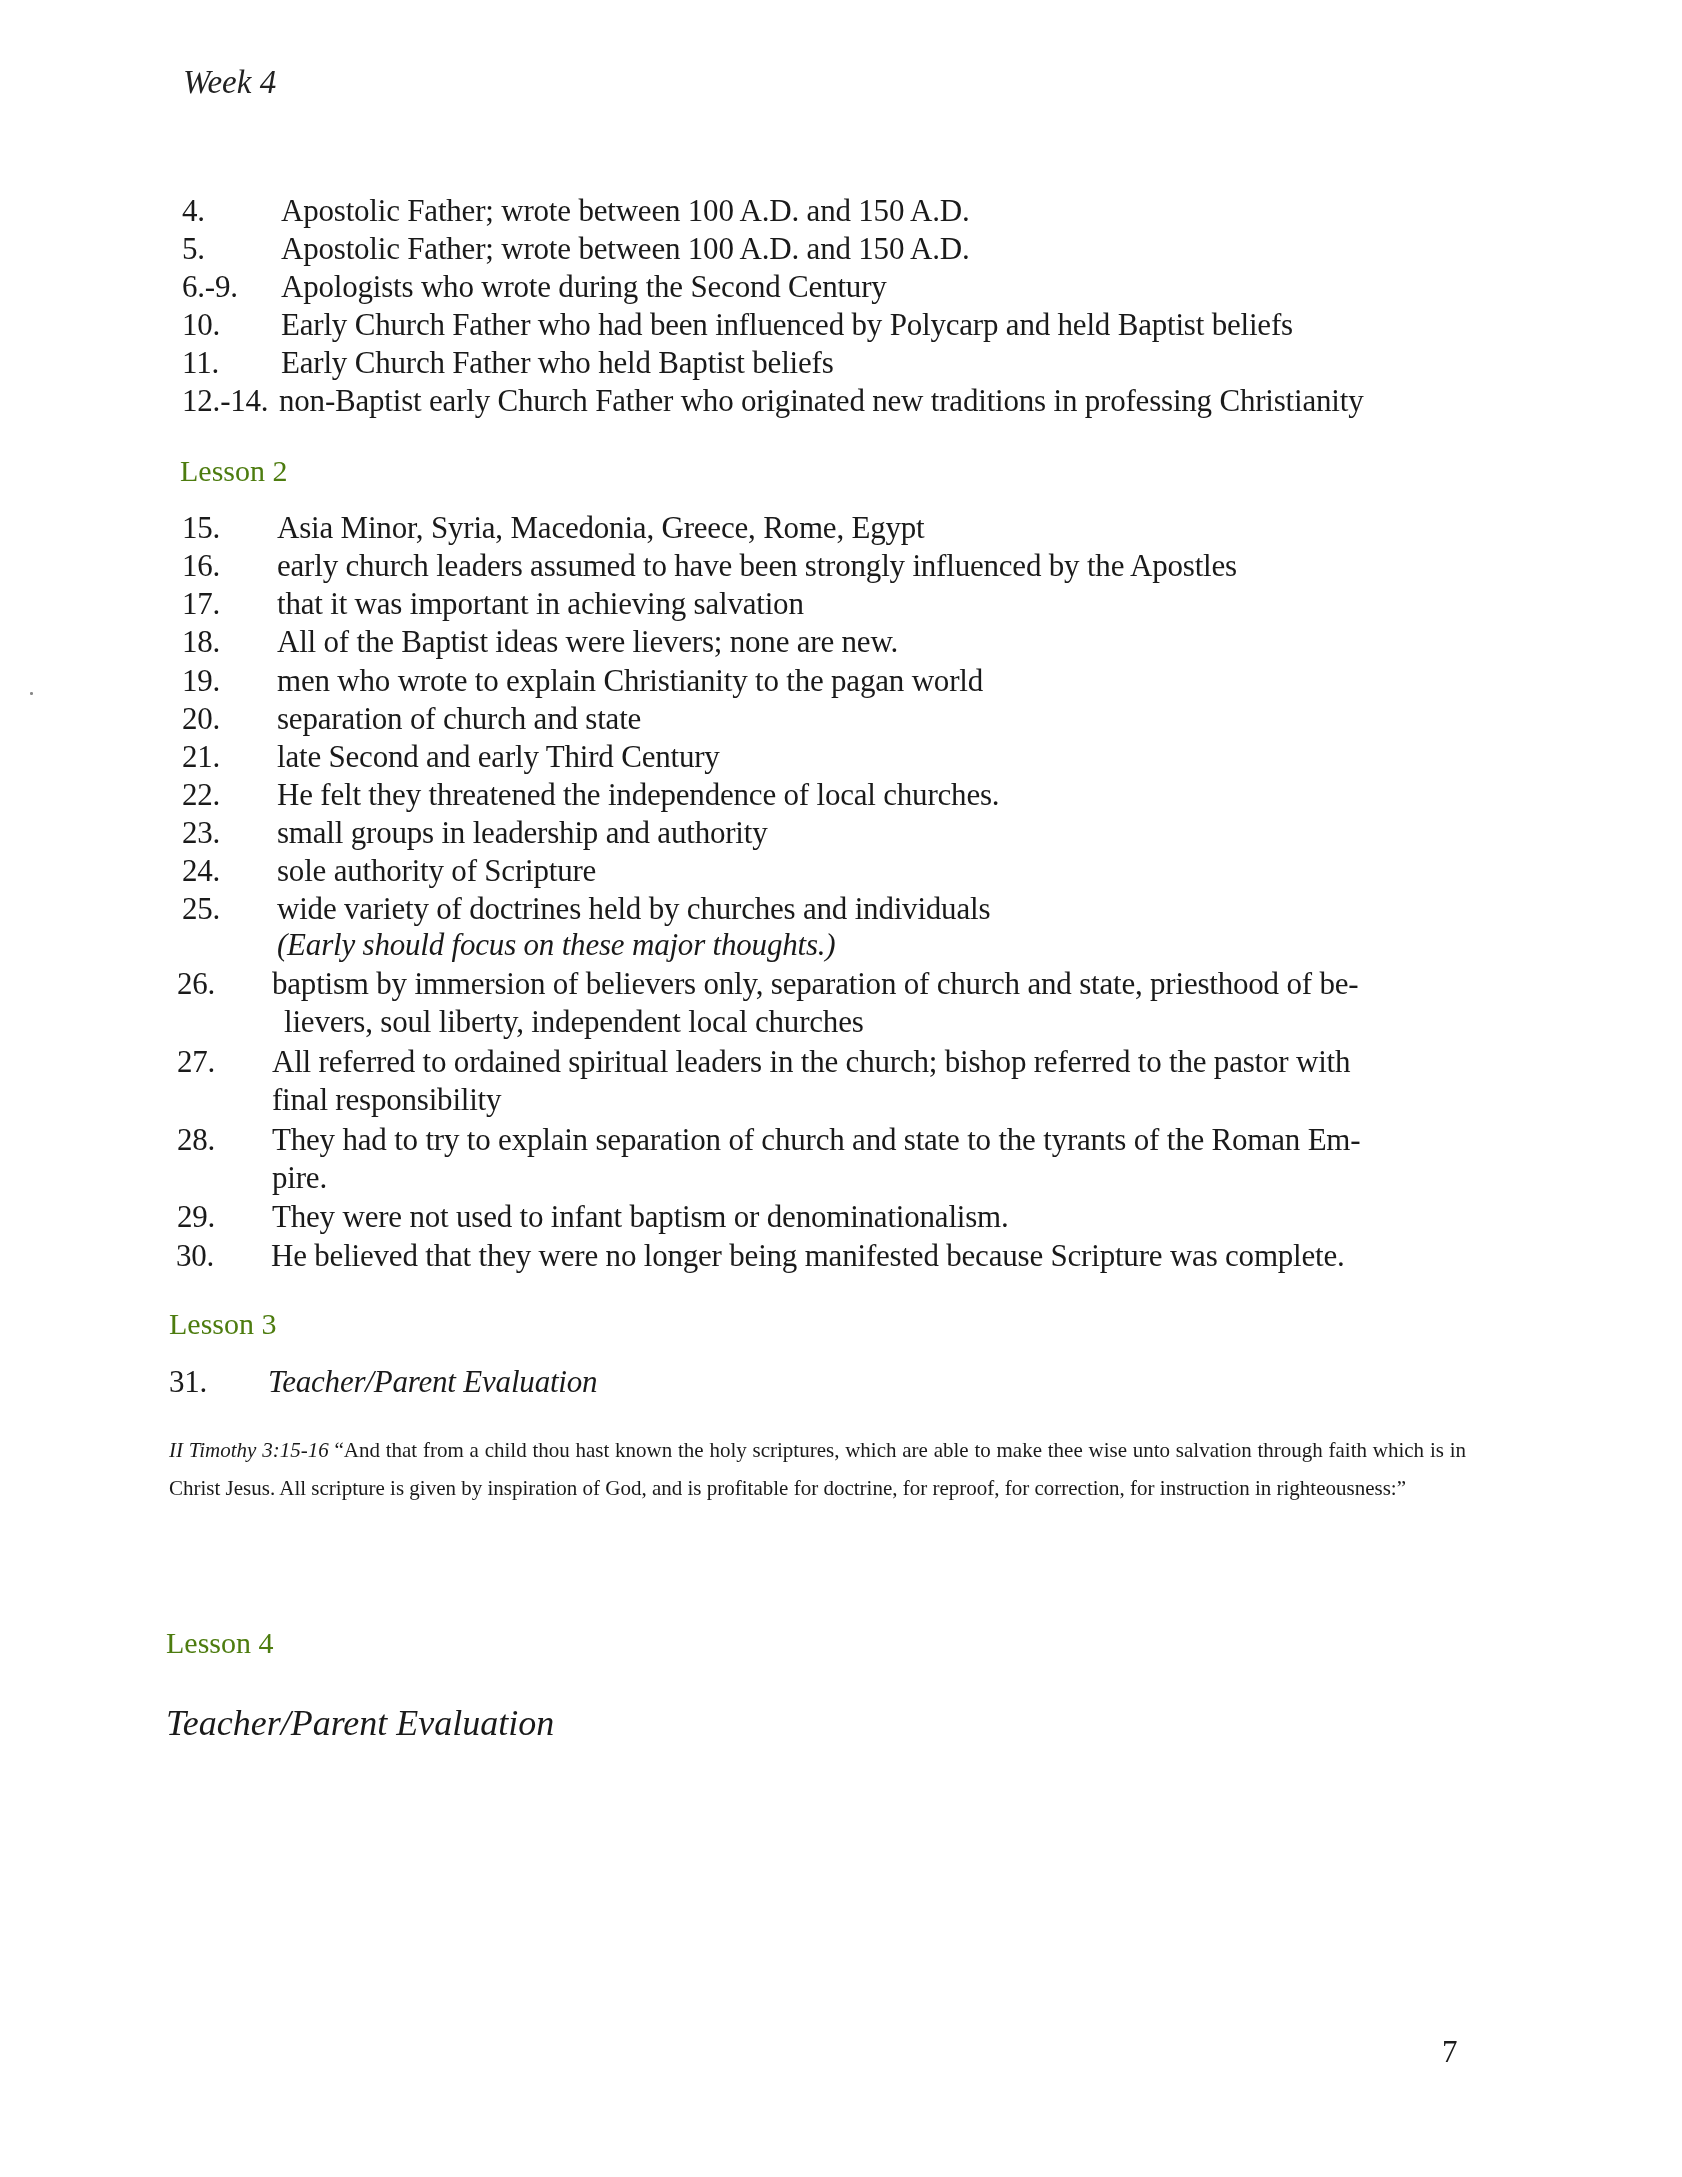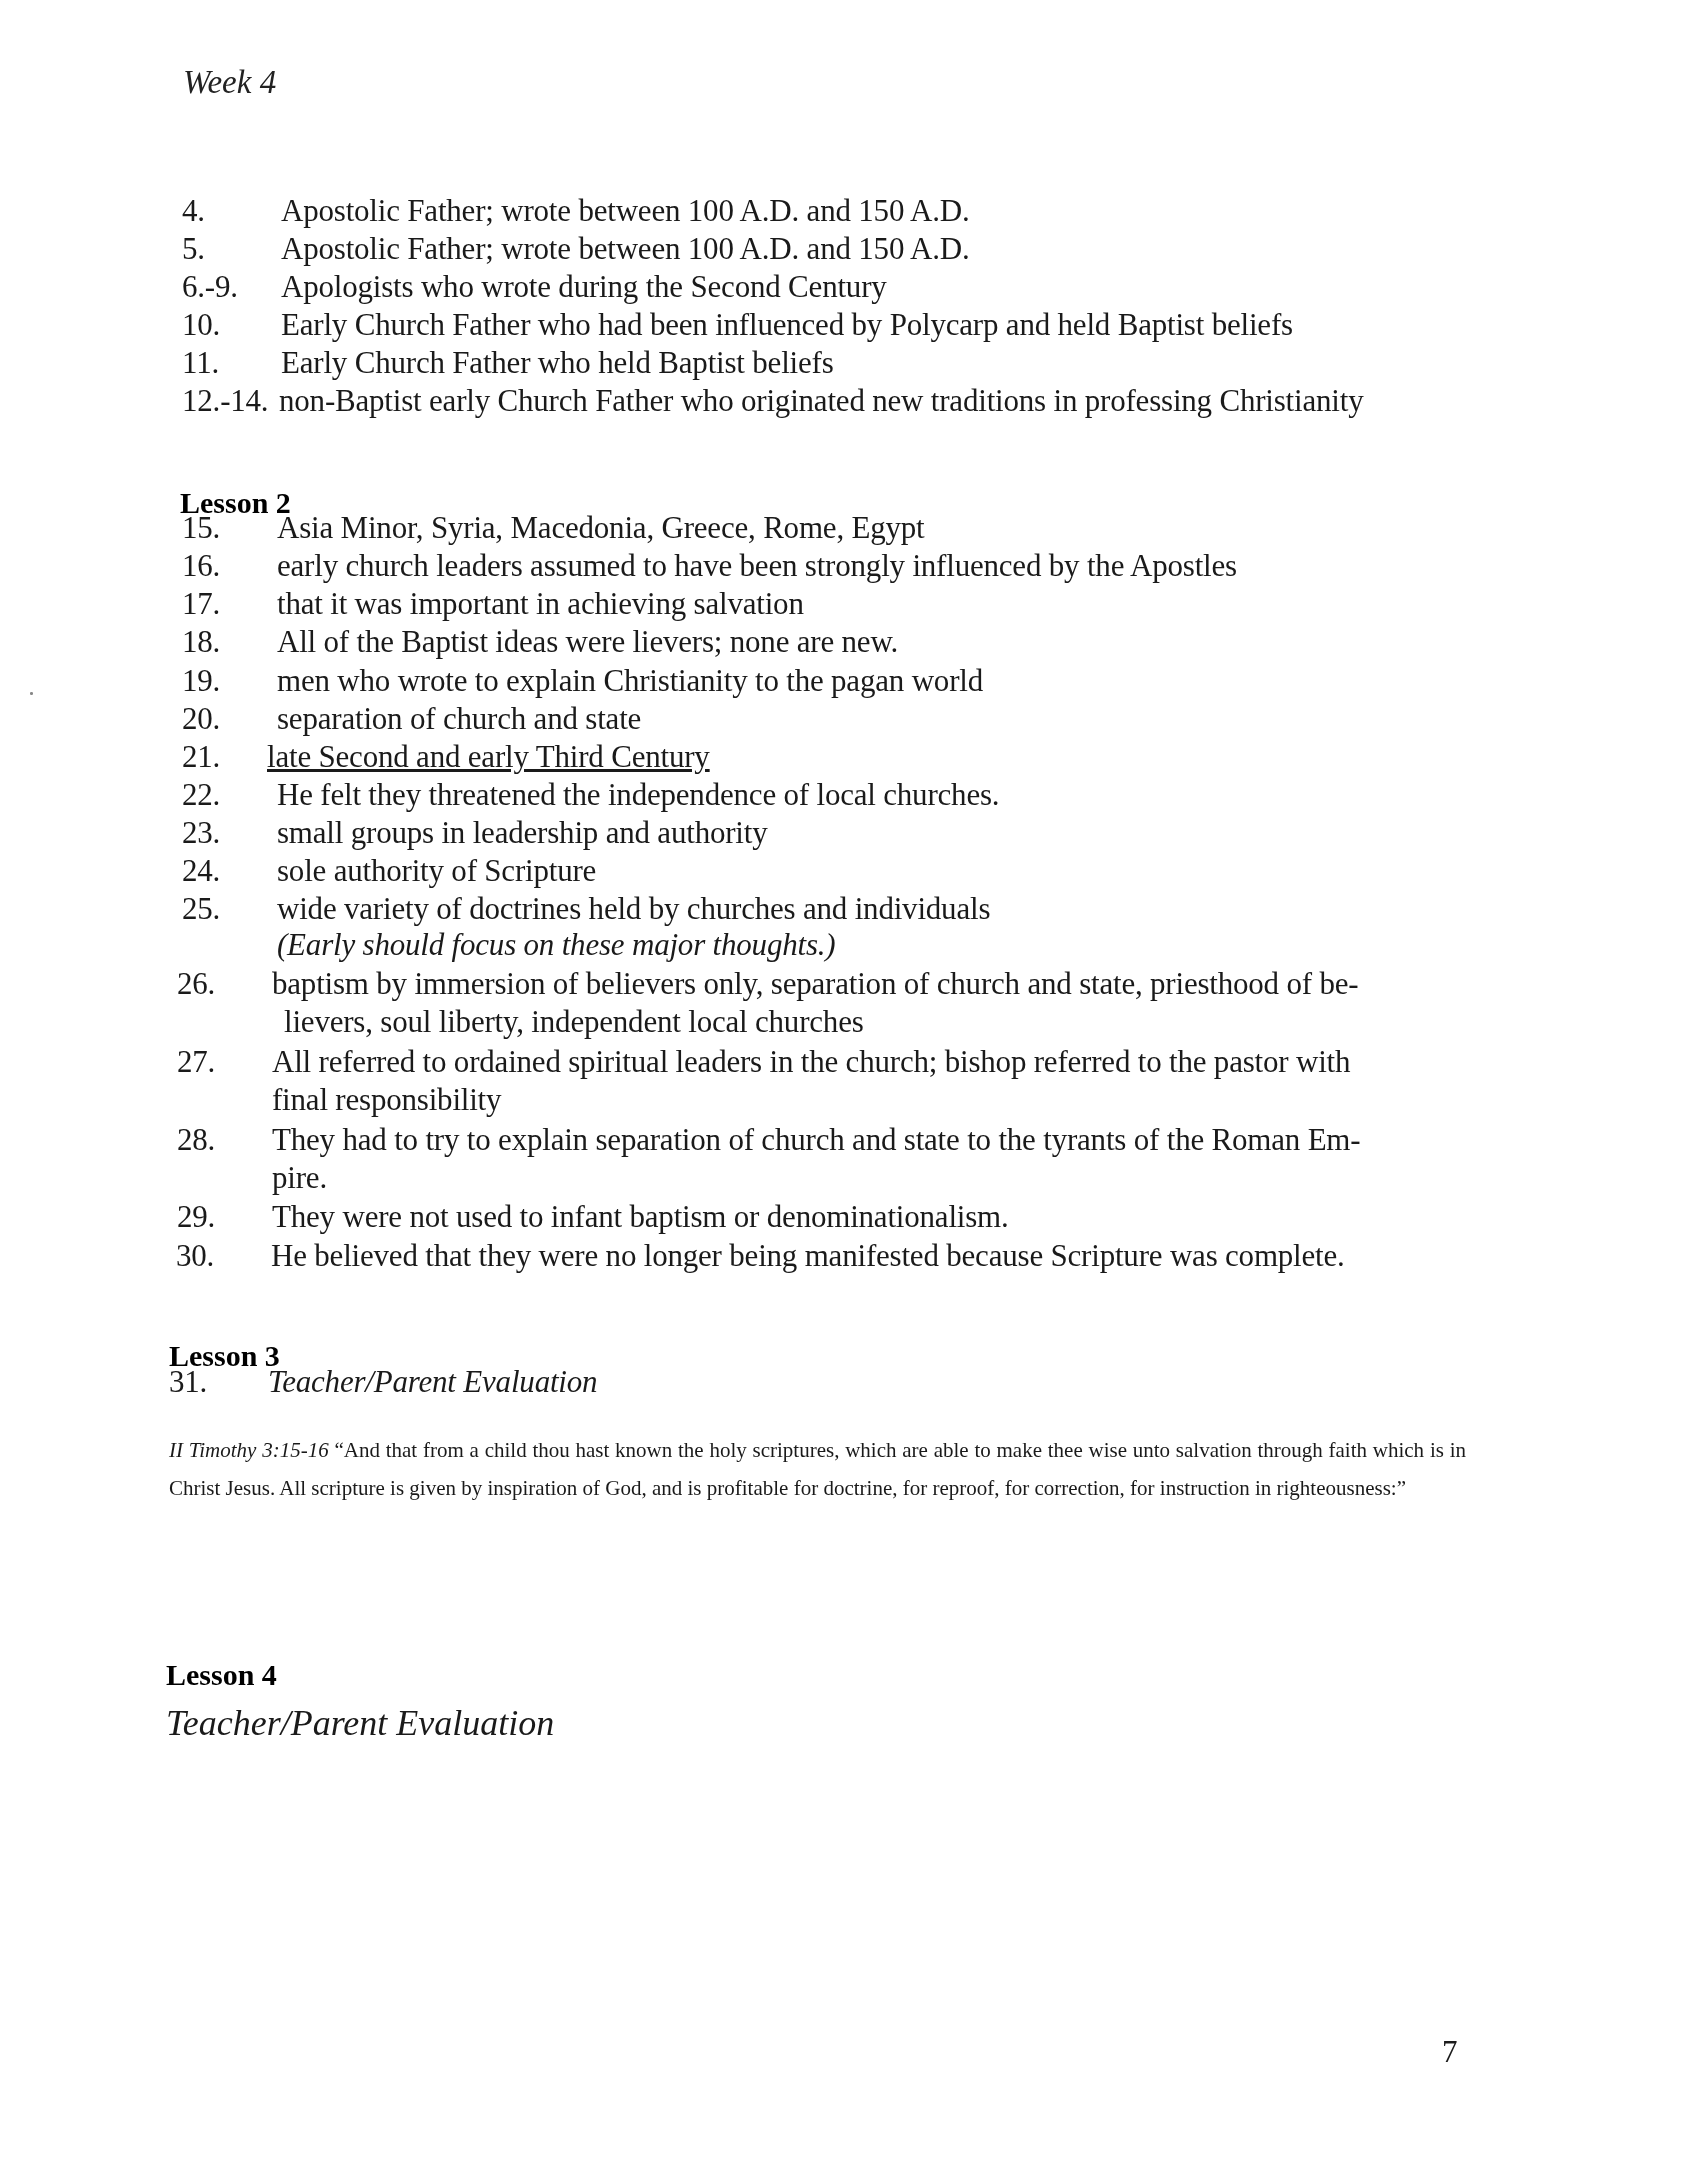--- a/index.html
+++ b/index.html
@@ -20,21 +20,21 @@
     .row {
       position: absolute;
       font-size: 31px;
       line-height: 38px;
       white-space: nowrap;
       letter-spacing: -0.2px;
     }
     .num { position: absolute; left: 0; top: 0; }
     .txt { position: absolute; top: 0; white-space: nowrap; }
     .heading {
-      position: absolute; font-weight: bold; font-size: 30px; color: #000000; margin-top: 32px;
+      position: absolute; font-weight: normal; font-size: 30px; color: #4d7c0f;
     }
     .italic { font-style: italic; }
     .verse {
       position: absolute; left: 169px; top: 1431px; width: 1297px;
       font-size: 21px; line-height: 38px; text-align: justify;
     }
     .verse .ref { font-style: italic; }
     .eval-big {
       position: absolute; left: 166px; top: 1702px;
       font-style: italic; font-size: 36px; color: #1a1a1a;
@@ -103,21 +103,21 @@
     <div class="row" style="left:182px; top:662px;">
       <span class="num">19.</span>
       <span class="txt" style="left:95px;">men who wrote to explain Christianity to the pagan world</span>
     </div>
     <div class="row" style="left:182px; top:700px;">
       <span class="num">20.</span>
       <span class="txt" style="left:95px;">separation of church and state</span>
     </div>
     <div class="row" style="left:182px; top:738px;">
       <span class="num">21.</span>
-      <span class="txt" style="left:85px;text-decoration:underline;">late Second and early Third Century</span>
+      <span class="txt" style="left:95px;">late Second and early Third Century</span>
     </div>
     <div class="row" style="left:182px; top:776px;">
       <span class="num">22.</span>
       <span class="txt" style="left:95px;">He felt they threatened the independence of local churches.</span>
     </div>
     <div class="row" style="left:182px; top:814px;">
       <span class="num">23.</span>
       <span class="txt" style="left:95px;">small groups in leadership and authority</span>
     </div>
     <div class="row" style="left:182px; top:852px;">

